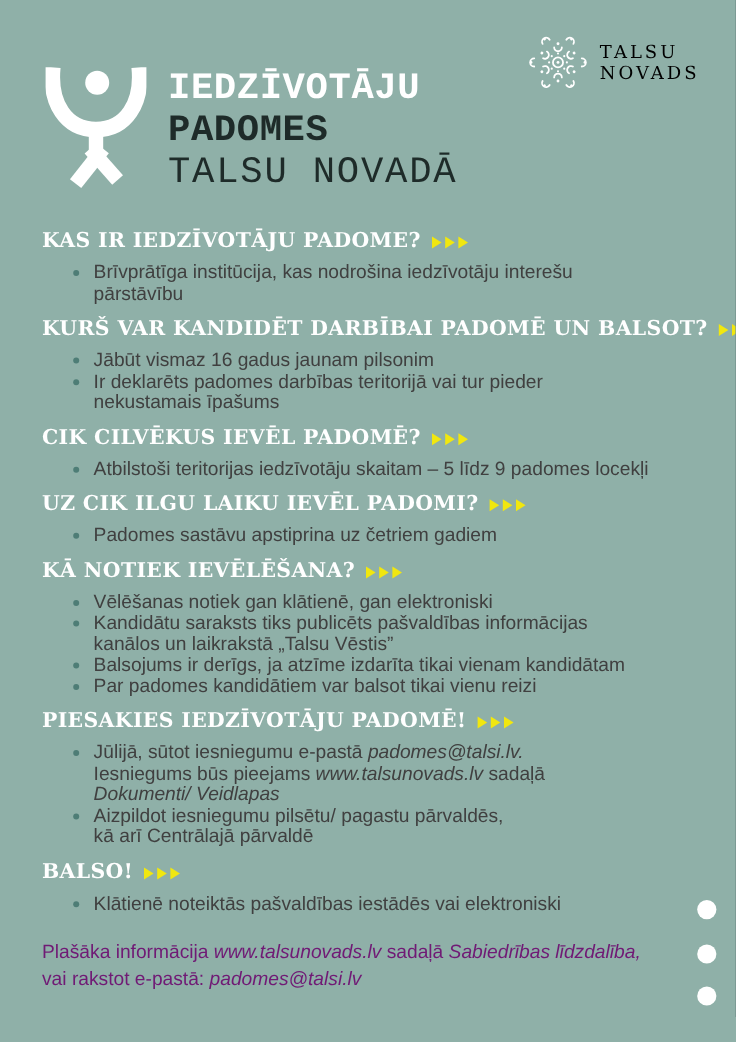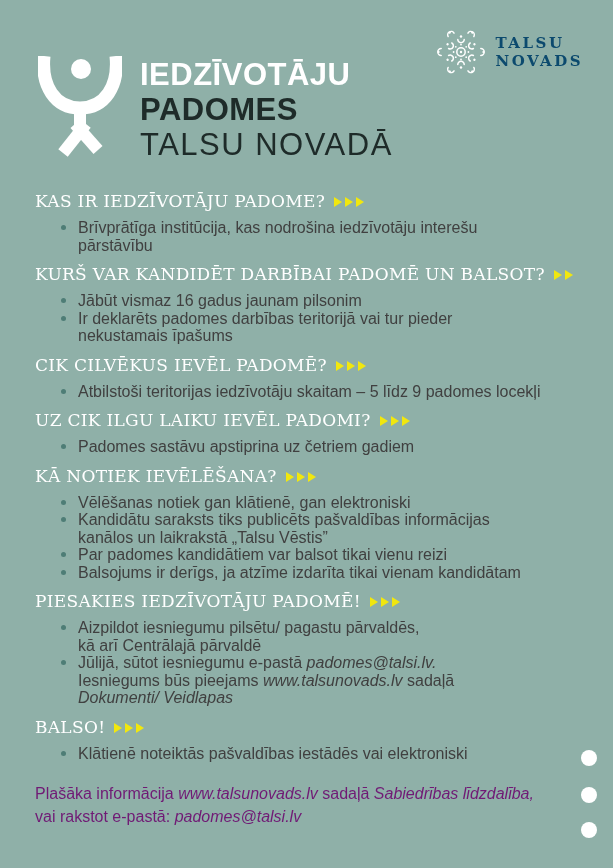--- a/index.html
+++ b/index.html
@@ -6,41 +6,41 @@
   .poster {
     position:relative; width:613px; height:868px; margin:0 auto;
     background:#8FB0A8; overflow:hidden;
     font-family:"Liberation Sans","DejaVu Sans",sans-serif;
     color:#22312F;
   }
   
   .person-icon { position:absolute; left:38px; top:56px; width:84px; height:104px; }
   .title-block {
     position:absolute; left:140px; top:57px;
-    font-family:Liberation Sans, sans-serif;
+    font-family:Liberation Mono, monospace;
     font-size:31px; line-height:35px; font-weight:bold; letter-spacing:0.5px;
     white-space:nowrap;
   }
   .title-line-1 { color:#FFFFFF; }
   .title-line-2 { color:#1E2B29; }
   .title-line-3 { color:#1E2B29; font-weight:normal; letter-spacing:1.5px; }
   .logo { position:absolute; top:26px; right:30px; display:flex; align-items:center; gap:10px; }
   .logo-mark { width:50px; height:52px; }
   .logo-text {
-    font-family:"DejaVu Serif","Liberation Serif",serif; font-weight:bold;
-    color:#0c4a6e; font-size:15px; line-height:18px; letter-spacing:2.5px;
+    font-family:"DejaVu Serif","Liberation Serif",serif; font-weight:normal;
+    color:#000000; font-size:15px; line-height:18px; letter-spacing:2.5px;
     white-space:nowrap;
   }
   
   .content { position:absolute; left:35px; top:191px; width:562px; }
   .info-section { margin:0 0 10px 0; }
   .section-heading {
     margin:0 0 8px 0; display:flex; align-items:center; gap:9px;
     font-family:"DejaVu Serif","Liberation Serif",serif;
-    font-size:17px; line-height:20px; font-weight:normal; color:#FFFFFF;
+    font-size:17px; line-height:20px; font-weight:bold; color:#FFFFFF;
     letter-spacing:0.3px; white-space:nowrap;
   }
   .arrows { display:inline-flex; gap:3px; align-items:center; padding-top:2px; }
   .tri {
     width:0; height:0;
     border-top:5px solid transparent; border-bottom:5px solid transparent;
     border-left:8px solid #F1E70F;
   }
   .bullet-list { list-style:none; margin:0; padding:0; }
   .bullet-item {
@@ -198,39 +198,39 @@
           <span class="arrows">
             <span class="tri"></span>
             <span class="tri"></span>
             <span class="tri"></span>
           </span>
         </h2>
         <ul class="bullet-list">
           <li class="bullet-item"><span class="dot"></span><span>Vēlēšanas notiek gan klātienē, gan elektroniski</span></li>
           <li class="bullet-item"><span class="dot"></span><span>Kandidātu saraksts tiks publicēts pašvaldības informācijas
 kanālos un laikrakstā „Talsu Vēstis”</span></li>
+          <li class="bullet-item"><span class="dot"></span><span>Balsojums ir derīgs, ja atzīme izdarīta tikai vienam kandidātam</span></li>
           <li class="bullet-item"><span class="dot"></span><span>Par padomes kandidātiem var balsot tikai vienu reizi</span></li>
-          <li class="bullet-item"><span class="dot"></span><span>Balsojums ir derīgs, ja atzīme izdarīta tikai vienam kandidātam</span></li>
         </ul>
       </section>
       <section class="info-section">
         <h2 class="section-heading">
           <span>PIESAKIES IEDZĪVOTĀJU PADOMĒ!</span>
           <span class="arrows">
             <span class="tri"></span>
             <span class="tri"></span>
             <span class="tri"></span>
           </span>
         </h2>
         <ul class="bullet-list">
-          <li class="bullet-item"><span class="dot"></span><span>Aizpildot iesniegumu pilsētu/ pagastu pārvaldēs,
-kā arī Centrālajā pārvaldē</span></li>
           <li class="bullet-item"><span class="dot"></span><span>Jūlijā, sūtot iesniegumu e-pastā </span><i>padomes@talsi.lv.</i><span>
 Iesniegums būs pieejams </span><i>www.talsunovads.lv</i><span> sadaļā
 </span><i>Dokumenti/ Veidlapas</i></li>
+          <li class="bullet-item"><span class="dot"></span><span>Aizpildot iesniegumu pilsētu/ pagastu pārvaldēs,
+kā arī Centrālajā pārvaldē</span></li>
         </ul>
       </section>
       <section class="info-section">
         <h2 class="section-heading">
           <span>BALSO!</span>
           <span class="arrows">
             <span class="tri"></span>
             <span class="tri"></span>
             <span class="tri"></span>
           </span>

